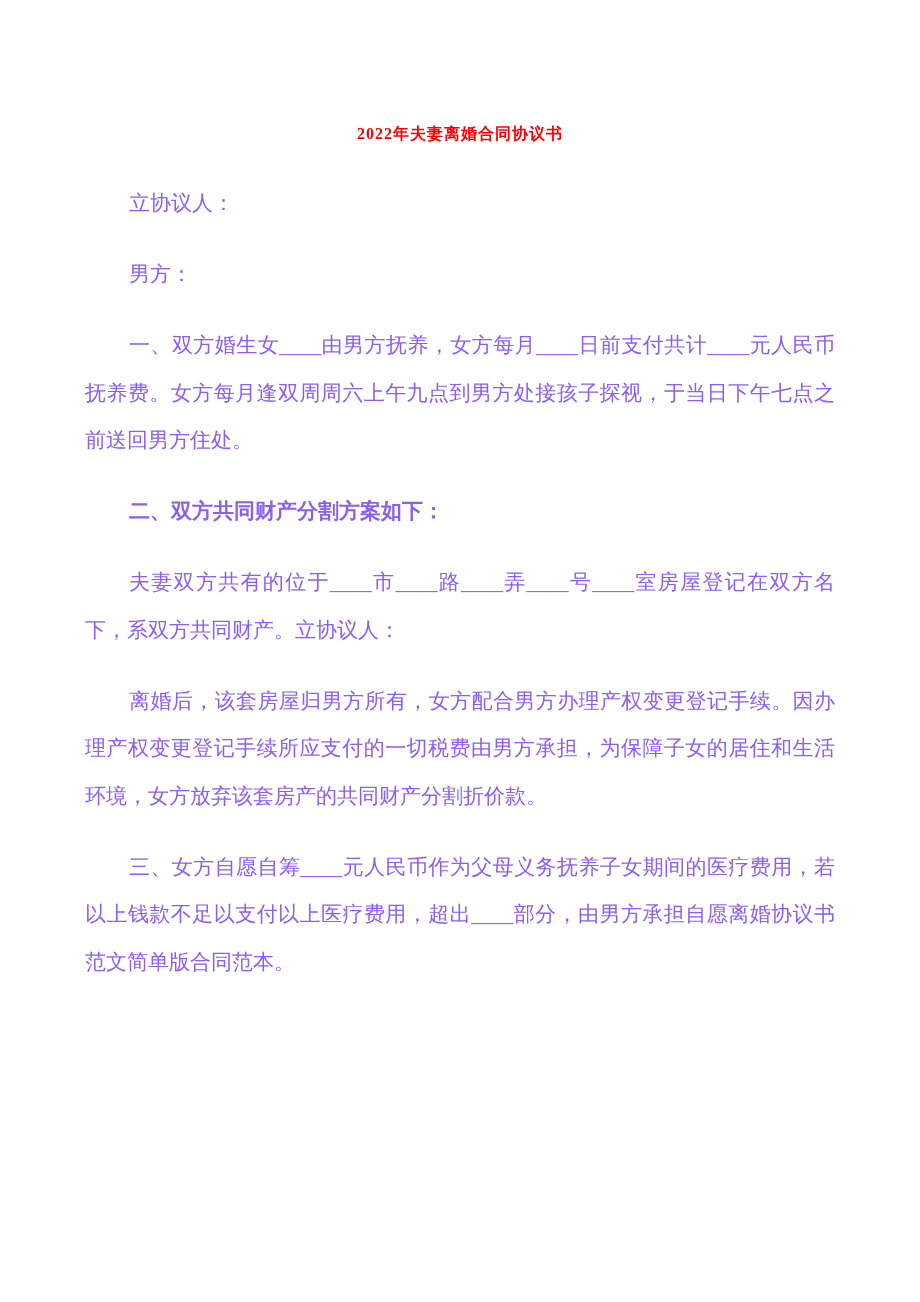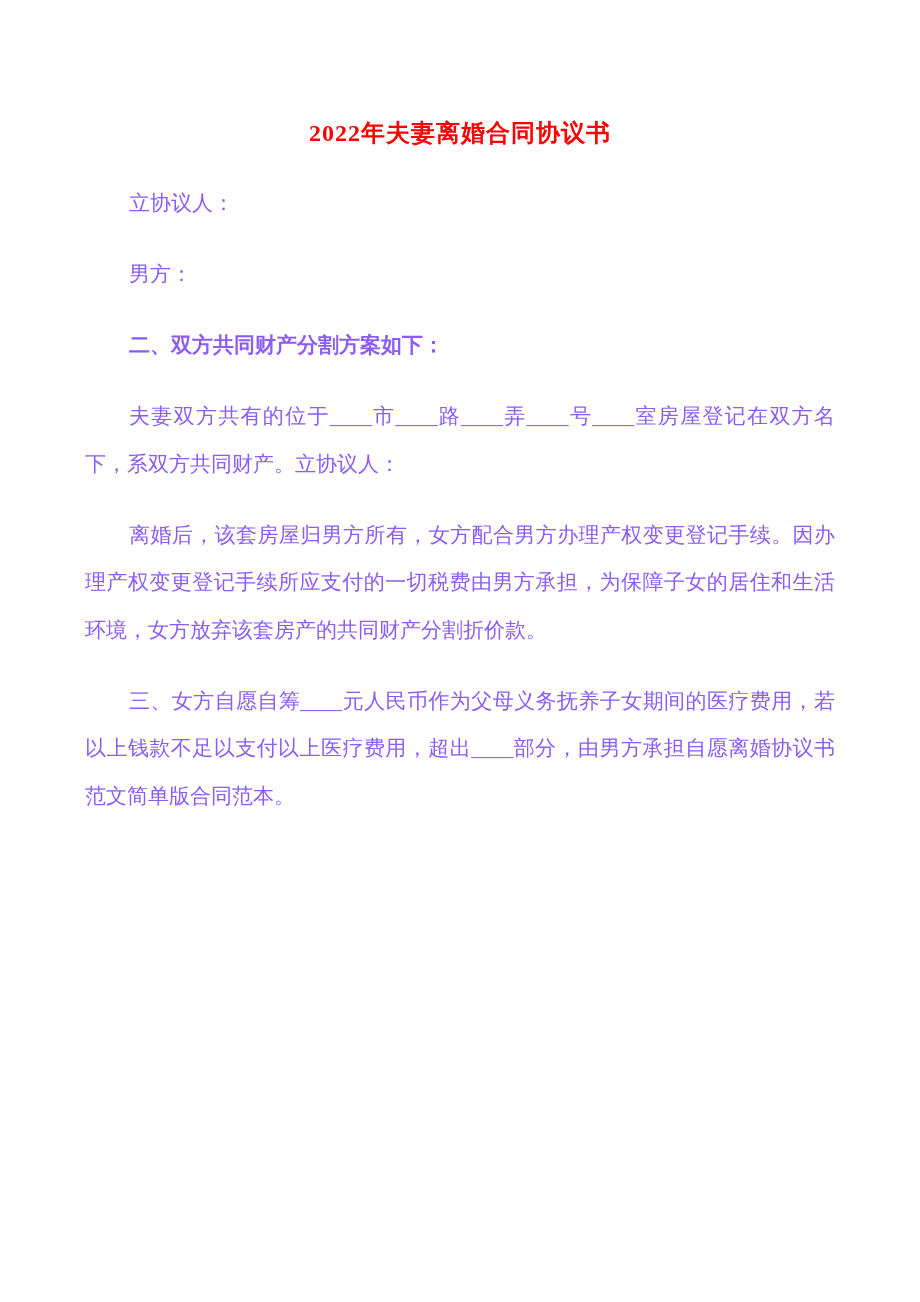--- a/index.html
+++ b/index.html
@@ -16,21 +16,21 @@
   }
   .doc-page {
     box-sizing: border-box;
     width: 920px;
     height: 1302px;
     padding: 110px 85px 0 85px;
     background: #ffffff;
   }
   .doc-title {
     margin: 0 0 23px 0;
-    font-size: 24px;
+    font-size: 16px;
     font-weight: bold;
     line-height: 47px;
     text-align: center;
     letter-spacing: 1px;
   }
   .para {
     margin: 0 0 23.5px 0;
     font-size: 21px;
     line-height: 47.5px;
     color: #8b5cf6;
@@ -44,18 +44,19 @@
   }
 </style>
 </head>
 <body>
 
 <div class="doc-page" style="background: rgb(255, 255, 255);">
   <h1 class="doc-title" style="color: rgb(255, 0, 0);">2022年夫妻离婚合同协议书</h1>
   <div>
       <p class="para">立协议人：</p>
       <p class="para">男方：</p>
+      <p class="para">一、双方婚生女____由男方抚养，女方每月____日前支付共计____元人民币抚养费。女方每月逢双周周六上午九点到男方处接孩子探视，于当日下午七点之前送回男方住处。</p>
       <p class="para bold">二、双方共同财产分割方案如下：</p>
       <p class="para">夫妻双方共有的位于____市____路____弄____号____室房屋登记在双方名下，系双方共同财产。立协议人：</p>
       <p class="para">离婚后，该套房屋归男方所有，女方配合男方办理产权变更登记手续。因办理产权变更登记手续所应支付的一切税费由男方承担，为保障子女的居住和生活环境，女方放弃该套房产的共同财产分割折价款。</p>
       <p class="para">三、女方自愿自筹____元人民币作为父母义务抚养子女期间的医疗费用，若以上钱款不足以支付以上医疗费用，超出____部分，由男方承担自愿离婚协议书范文简单版合同范本。</p>
     </div>
 </div>
 
 </body></html>

